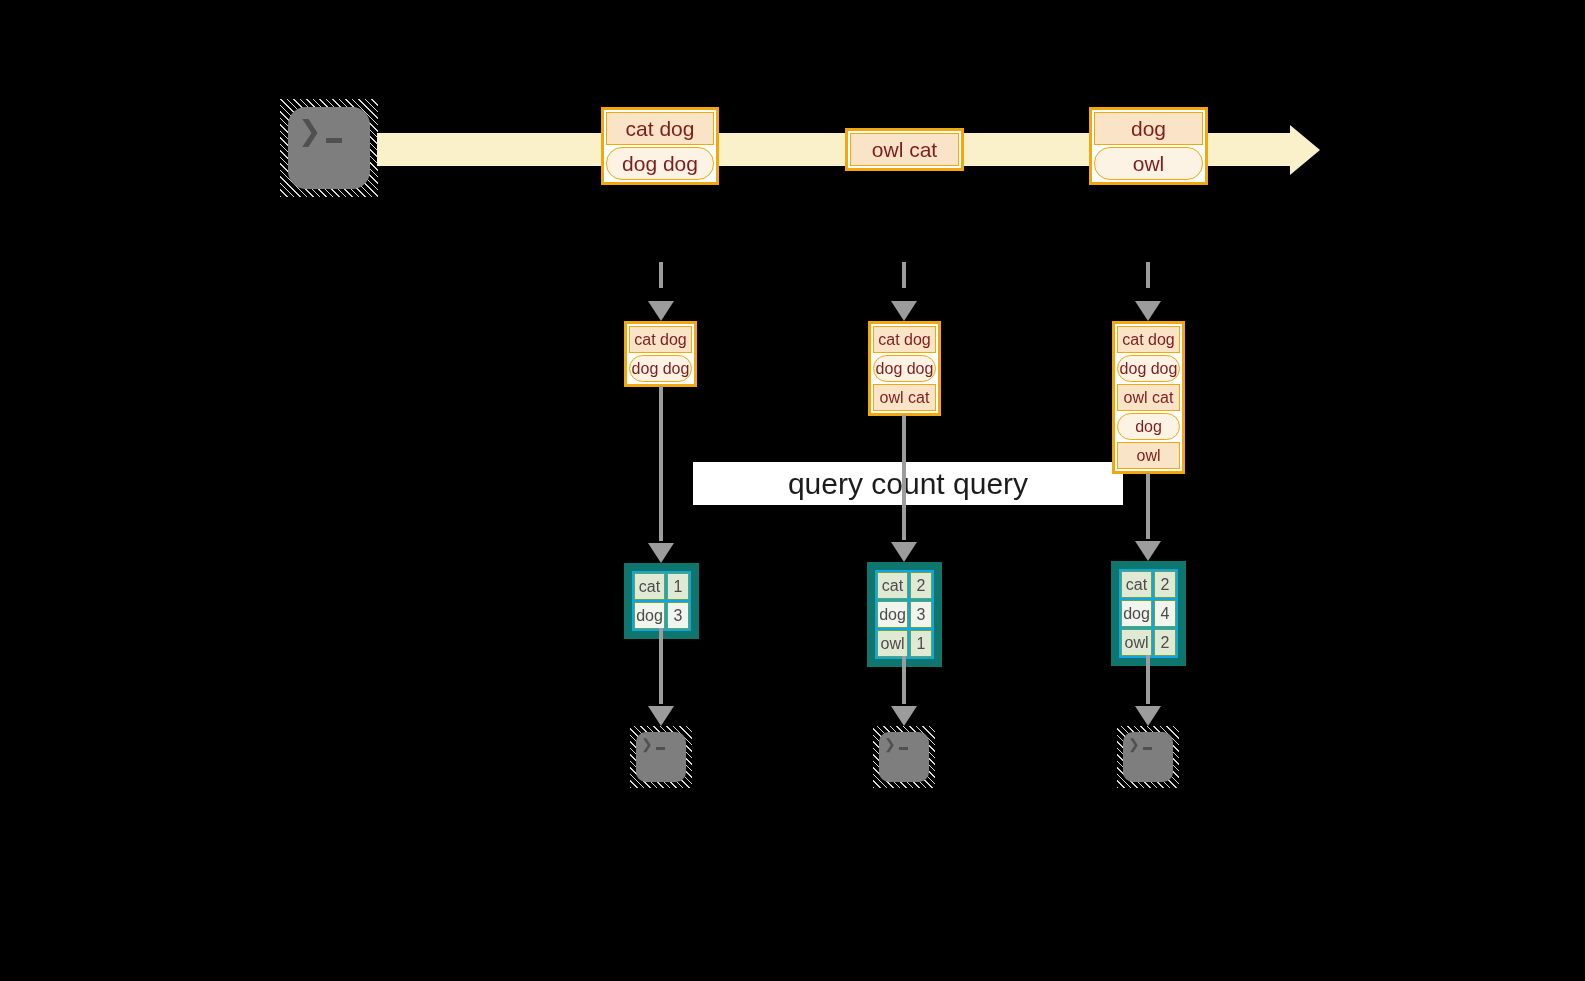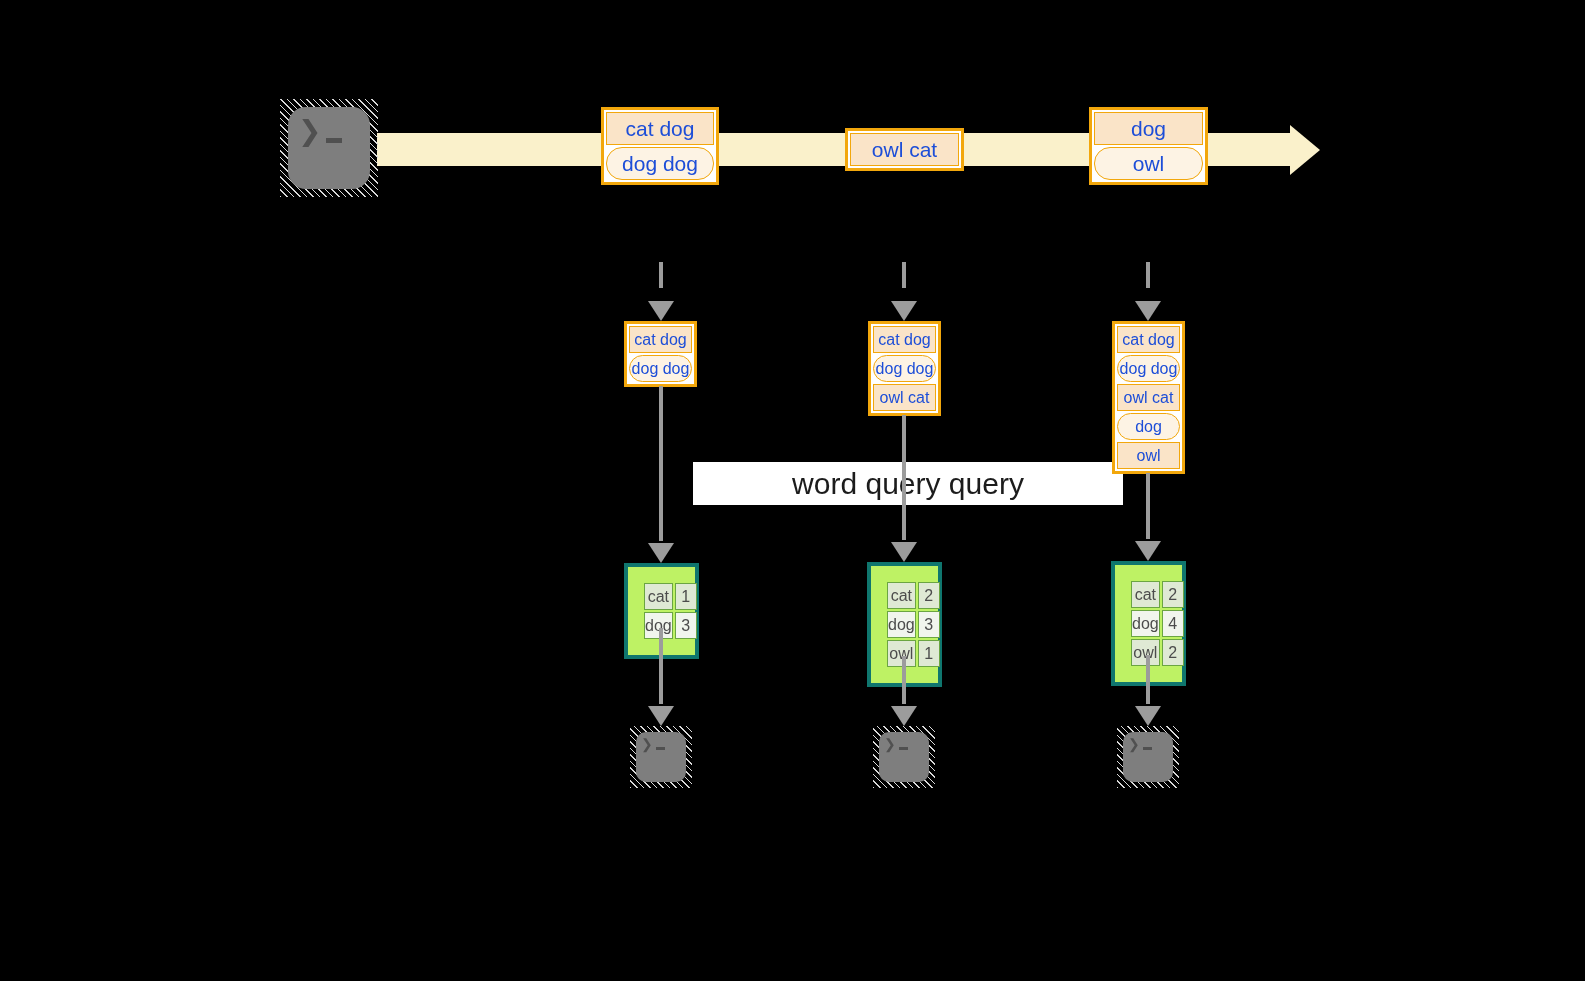--- a/index.html
+++ b/index.html
@@ -9,29 +9,29 @@
   
   .shaft{position:absolute;left:377px;top:133px;width:913px;height:33px;background:#FAF1CB;z-index:1;}
   .shead{position:absolute;left:1290px;top:125px;width:0;height:0;
          border-top:25px solid transparent;border-bottom:25px solid transparent;
          border-left:30px solid #FAF1CB;z-index:1;}
 
   
   .obox{position:absolute;box-sizing:border-box;border:3px solid #F2A70C;background:#FFFFFF;
         padding:2px;display:flex;flex-direction:column;gap:2px;z-index:2;}
   .obox .row{box-sizing:border-box;border:1.5px solid #F2A70C;display:flex;align-items:center;
-             justify-content:center;color:#1d4ed8;text-align:right;}
+             justify-content:center;color:#7f1d1d;text-align:right;}
   .obox.big .row{height:33px;font-size:21px;}
   .obox.small .row{height:27px;font-size:16px;}
   .row.dark{background:#FAE4C8;}
   .row.light{background:#FDF3E4;border-radius:16px;}
 
   
-  .gtable{position:absolute;box-sizing:border-box;border:4px solid #0f766e;background:#bef264;
-          padding:16px;display:grid;grid-template-columns:1fr 22px;gap:2px;z-index:2;}
+  .gtable{position:absolute;box-sizing:border-box;border:8px solid #0f766e;background:#0ea5e9;
+          padding:2px;display:grid;grid-template-columns:1fr 22px;gap:2px;z-index:2;}
   .gtable .cell{box-sizing:border-box;border:1.5px solid #6BA542;height:27px;display:flex;
                 align-items:center;justify-content:center;font-size:16px;color:#4C4C4C;}
   .cell.dark{background:#DFE9D4;}
   .cell.light{background:#F1F5ED;}
 
   
   .varrow{position:absolute;width:26px;z-index:3;}
   .varrow .seg{position:absolute;left:11px;width:4px;background:#9C9C9C;}
   .varrow .head{position:absolute;left:0;width:0;height:0;
                 border-left:13px solid transparent;border-right:13px solid transparent;
@@ -114,21 +114,21 @@
   </div>
   <div class="obox small" style="left:1112px;top:321px;width:73px;">
     <div class="row dark">cat dog</div>
     <div class="row light">dog dog</div>
     <div class="row dark">owl cat</div>
     <div class="row light">dog</div>
     <div class="row dark">owl</div>
   </div>
 
   <div class="banner">
-    <span>word query query</span>
+    <span>query count query</span>
   </div>
 
   <div class="varrow" style="left:648px;top:386px;height:177px;">
     <div class="seg" style="top:0;height:155px;"></div>
     <div class="head" style="top:157px;"></div>
   </div>
   <div class="varrow" style="left:891px;top:415px;height:147px;">
     <div class="seg" style="top:0;height:125px;"></div>
     <div class="head" style="top:127px;"></div>
   </div>

